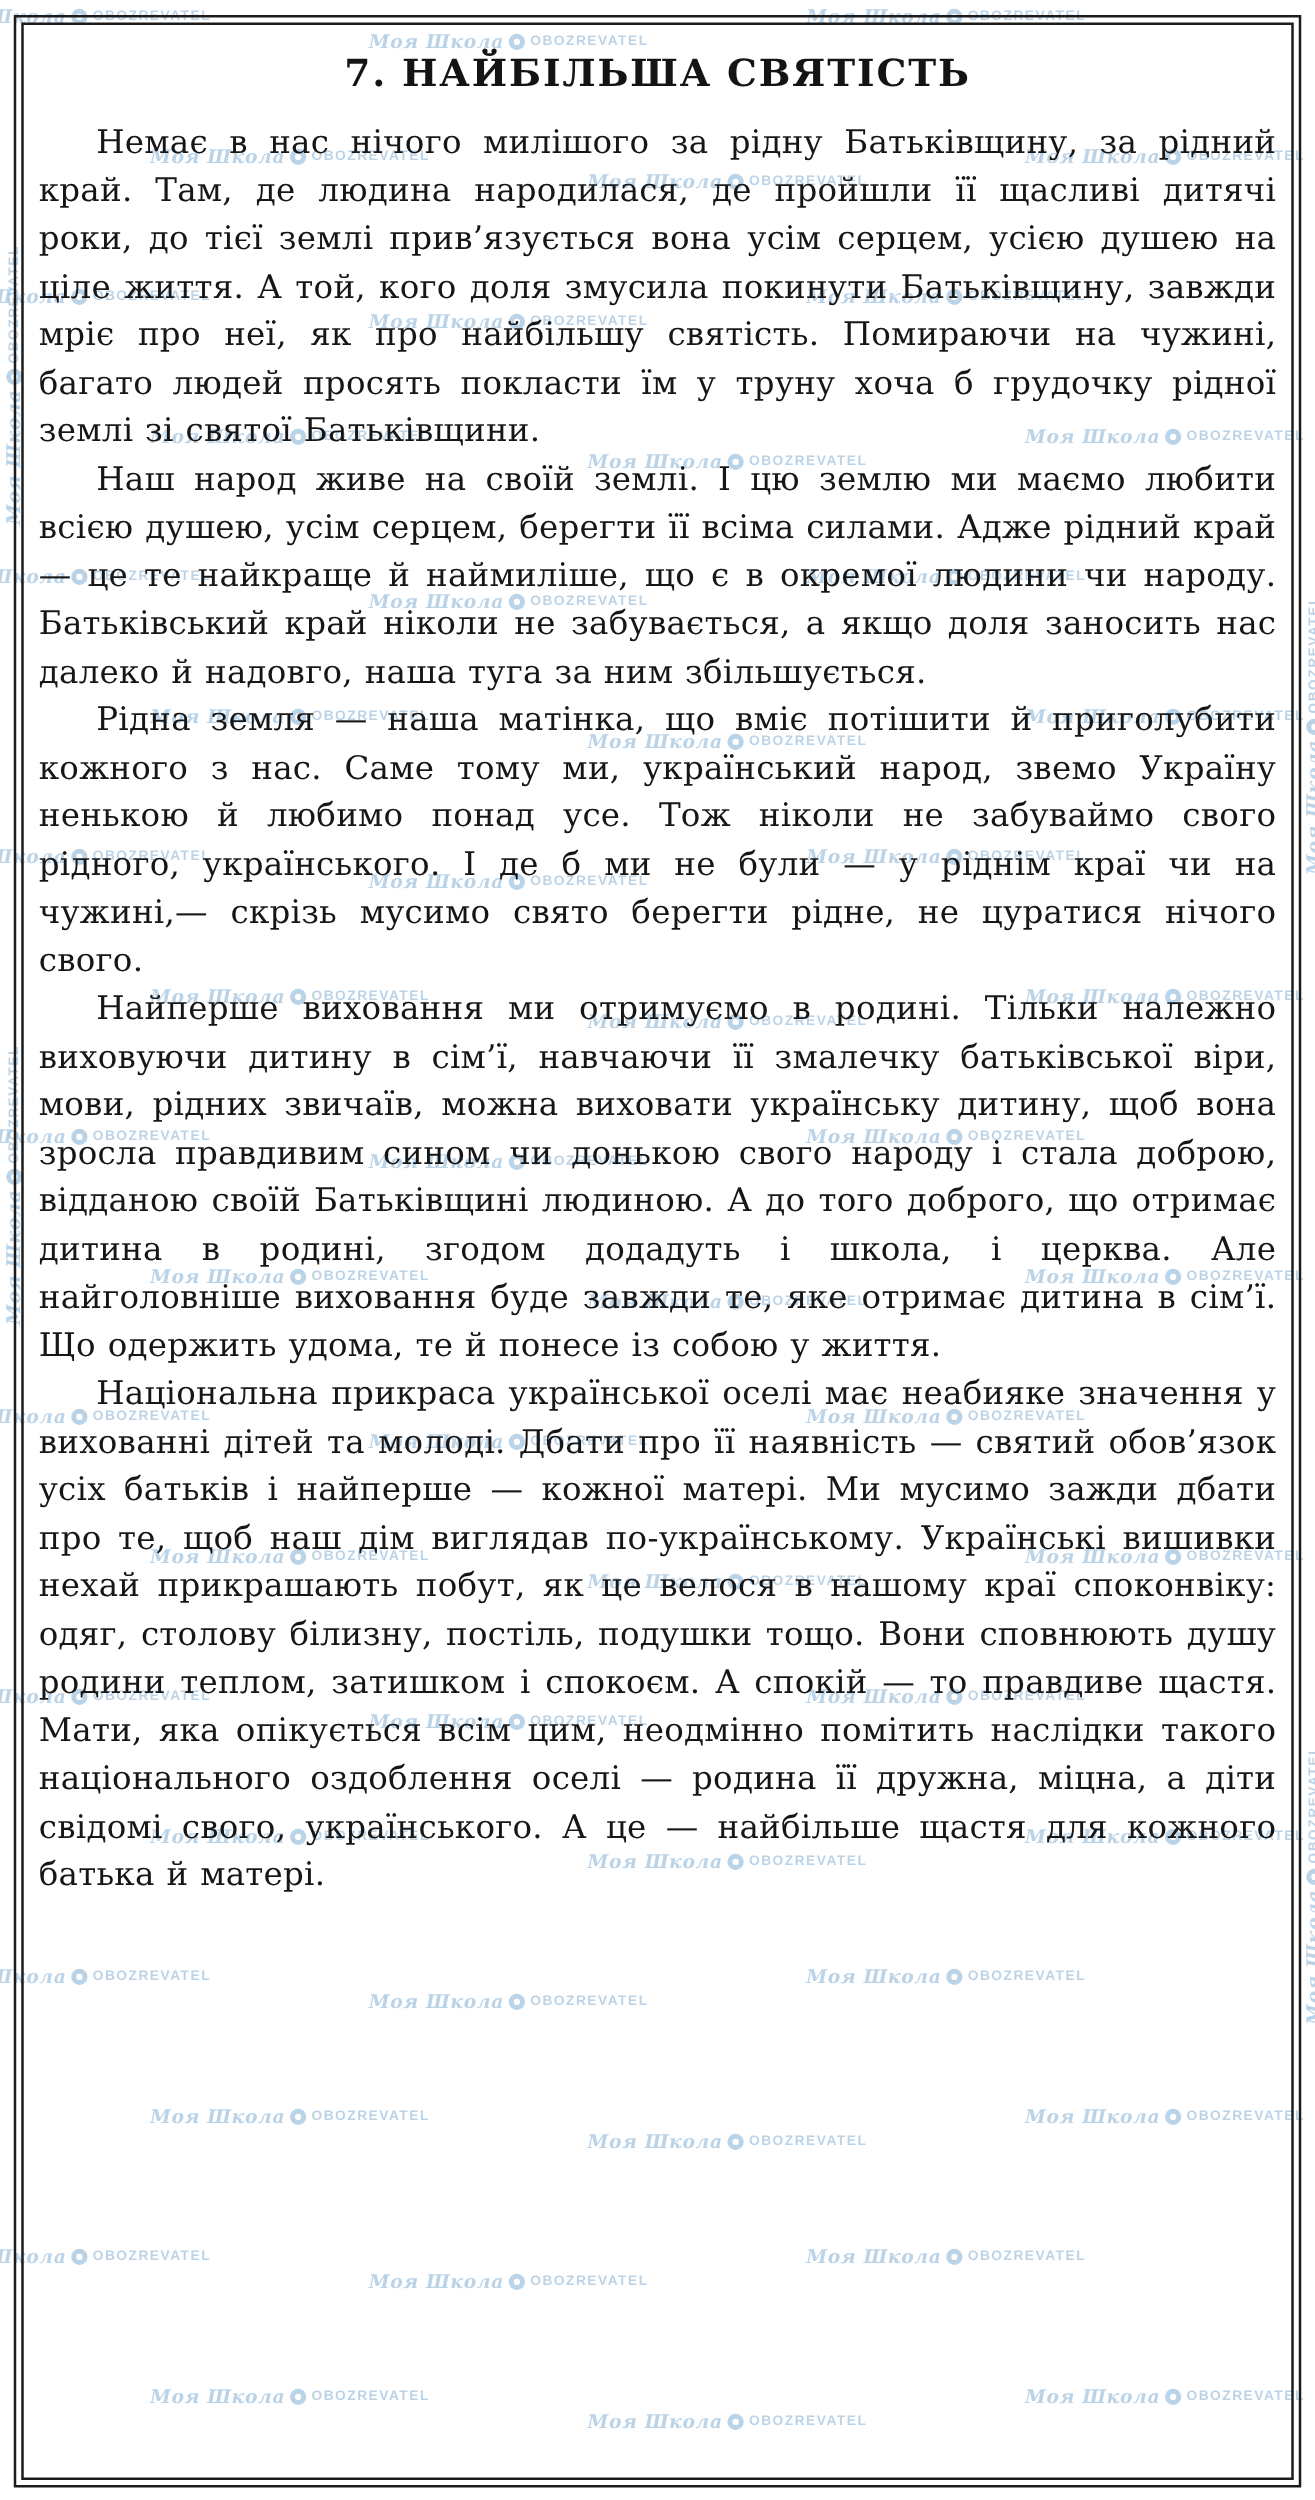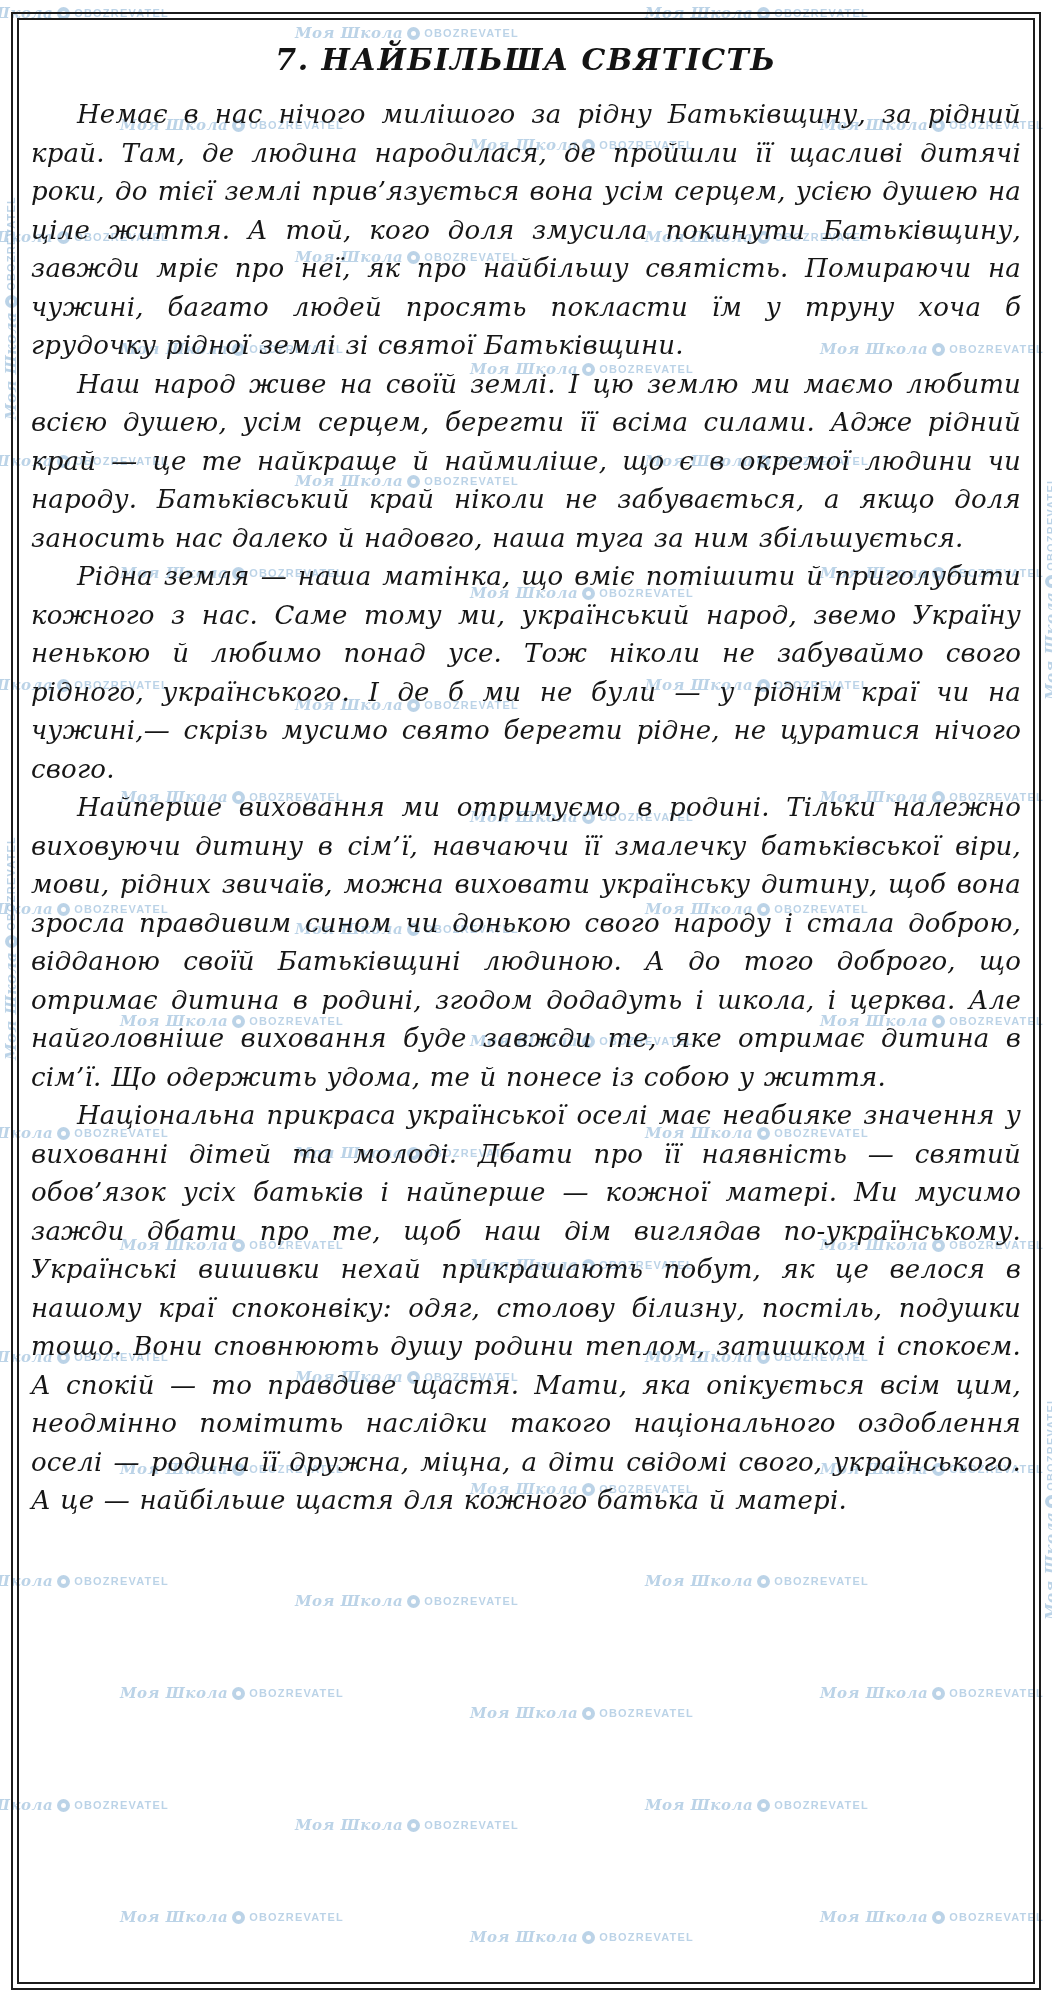--- a/index.html
+++ b/index.html
@@ -70,21 +70,20 @@
     font-weight: bold;
     letter-spacing: 1.2px;
   }
 
   .content {
     position: absolute;
     left: 17px; right: 17px; top: 18px; bottom: 16px;
     z-index: 1;
     padding: 14px 14px 0 14px;
     color: #141414;
-    font-style: italic;
   }
 
   .doc-title {
     text-align: center;
     font-size: 30px;
     font-weight: bold;
     letter-spacing: 1.5px;
     margin: 10px 0 18px 0;
   }
 

